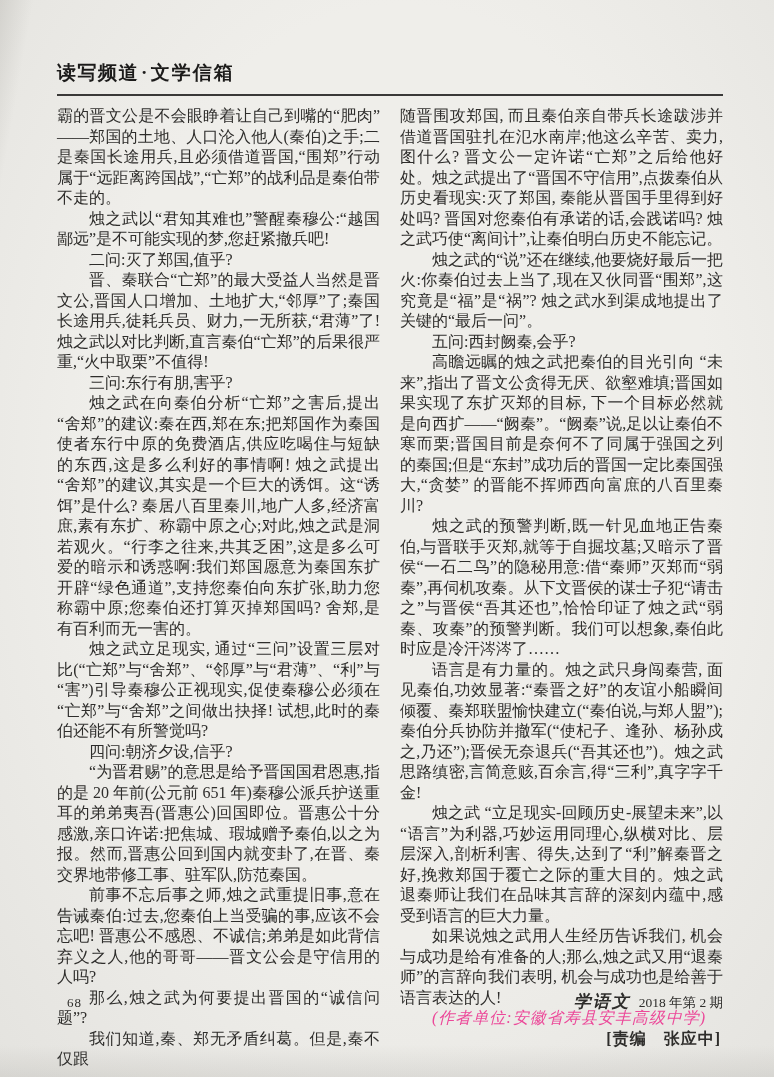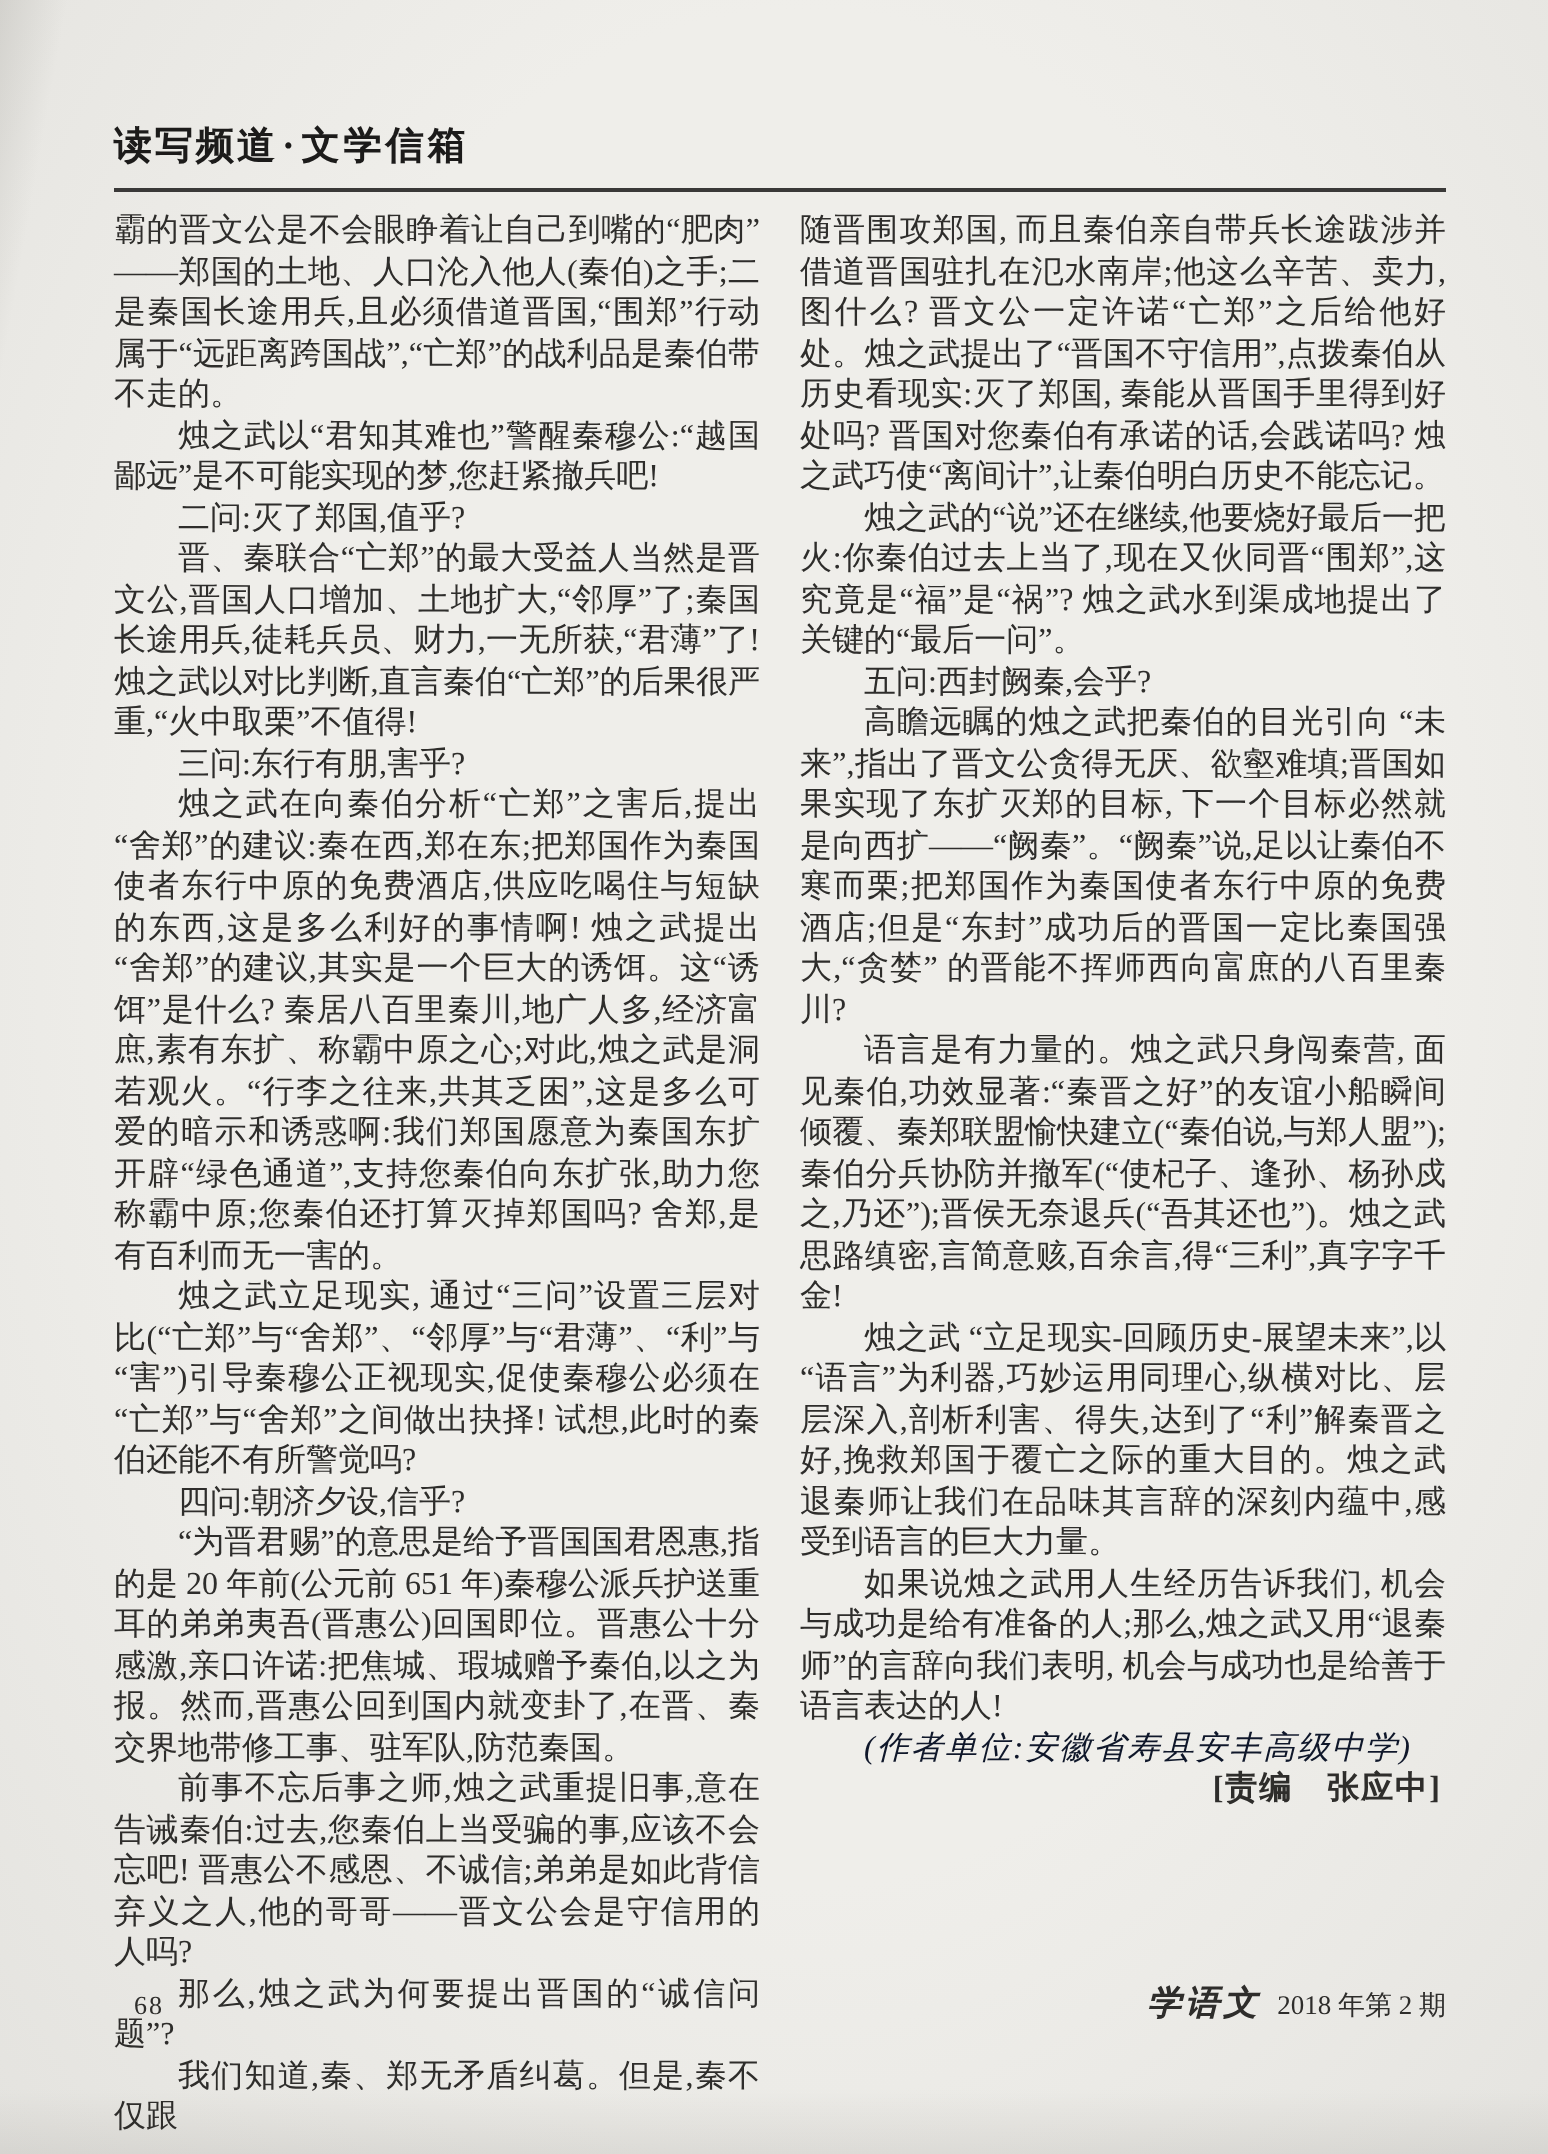--- a/index.html
+++ b/index.html
@@ -60,21 +60,21 @@
   .para {
     margin: 0;
     text-indent: 2em;
     word-break: break-all;
   }
   .para.cont { text-indent: 0; }
   .para.question { text-indent: 2em; }
   .para.author {
     font-style: italic;
     letter-spacing: 1px;
-    color: #0f172a;
+    color: #ec4899;
   }
   .para.editor {
     text-align: right;
     text-indent: 0;
     font-weight: 700;
     letter-spacing: 1px;
     padding-right: 2px;
   }
   
   .ftr {
@@ -129,21 +129,22 @@
         <p class="para question">四问:朝济夕设,信乎?</p>
         <p class="para body">“为晋君赐”的意思是给予晋国国君恩惠,指的是 20 年前(公元前 651 年)秦穆公派兵护送重耳的弟弟夷吾(晋惠公)回国即位。晋惠公十分感激,亲口许诺:把焦城、瑕城赠予秦伯,以之为报。然而,晋惠公回到国内就变卦了,在晋、秦交界地带修工事、驻军队,防范秦国。</p>
         <p class="para body">前事不忘后事之师,烛之武重提旧事,意在告诫秦伯:过去,您秦伯上当受骗的事,应该不会忘吧! 晋惠公不感恩、不诚信;弟弟是如此背信弃义之人,他的哥哥——晋文公会是守信用的人吗?</p>
         <p class="para body">那么,烛之武为何要提出晋国的“诚信问题”?</p>
         <p class="para body">我们知道,秦、郑无矛盾纠葛。但是,秦不仅跟</p>
       </section>
     <section class="col">
         <p class="para cont">随晋围攻郑国, 而且秦伯亲自带兵长途跋涉并借道晋国驻扎在氾水南岸;他这么辛苦、卖力,图什么? 晋文公一定许诺“亡郑”之后给他好处。烛之武提出了“晋国不守信用”,点拨秦伯从历史看现实:灭了郑国, 秦能从晋国手里得到好处吗? 晋国对您秦伯有承诺的话,会践诺吗? 烛之武巧使“离间计”,让秦伯明白历史不能忘记。</p>
         <p class="para body">烛之武的“说”还在继续,他要烧好最后一把火:你秦伯过去上当了,现在又伙同晋“围郑”,这究竟是“福”是“祸”? 烛之武水到渠成地提出了关键的“最后一问”。</p>
         <p class="para question">五问:西封阙秦,会乎?</p>
-        <p class="para body">高瞻远瞩的烛之武把秦伯的目光引向 “未来”,指出了晋文公贪得无厌、欲壑难填;晋国如果实现了东扩灭郑的目标, 下一个目标必然就是向西扩——“阙秦”。“阙秦”说,足以让秦伯不寒而栗;把郑国作为秦国使者东行中原的免费酒店;但是“东封”成功后的晋国一定比秦国强大,“贪婪” 的晋能不挥师西向富庶的八百里秦川?</p>
+        <p class="para body">高瞻远瞩的烛之武把秦伯的目光引向 “未来”,指出了晋文公贪得无厌、欲壑难填;晋国如果实现了东扩灭郑的目标, 下一个目标必然就是向西扩——“阙秦”。“阙秦”说,足以让秦伯不寒而栗;晋国目前是奈何不了同属于强国之列的秦国;但是“东封”成功后的晋国一定比秦国强大,“贪婪” 的晋能不挥师西向富庶的八百里秦川?</p>
+        <p class="para body">烛之武的预警判断,既一针见血地正告秦伯,与晋联手灭郑,就等于自掘坟墓;又暗示了晋侯“一石二鸟”的隐秘用意:借“秦师”灭郑而“弱秦”,再伺机攻秦。从下文晋侯的谋士子犯“请击之”与晋侯“吾其还也”,恰恰印证了烛之武“弱秦、攻秦”的预警判断。我们可以想象,秦伯此时应是冷汗涔涔了……</p>
         <p class="para body">语言是有力量的。烛之武只身闯秦营, 面见秦伯,功效显著:“秦晋之好”的友谊小船瞬间倾覆、秦郑联盟愉快建立(“秦伯说,与郑人盟”);秦伯分兵协防并撤军(“使杞子、逢孙、杨孙戍之,乃还”);晋侯无奈退兵(“吾其还也”)。烛之武思路缜密,言简意赅,百余言,得“三利”,真字字千金!</p>
         <p class="para body">烛之武 “立足现实-回顾历史-展望未来”,以“语言”为利器,巧妙运用同理心,纵横对比、层层深入,剖析利害、得失,达到了“利”解秦晋之好,挽救郑国于覆亡之际的重大目的。烛之武退秦师让我们在品味其言辞的深刻内蕴中,感受到语言的巨大力量。</p>
         <p class="para body">如果说烛之武用人生经历告诉我们, 机会与成功是给有准备的人;那么,烛之武又用“退秦师”的言辞向我们表明, 机会与成功也是给善于语言表达的人!</p>
         <p class="para author">(作者单位:安徽省寿县安丰高级中学)</p>
         <p class="para editor">[责编　张应中]</p>
       </section>
   </main>
 
   <footer class="ftr">
     <span class="pagenum">68</span>

